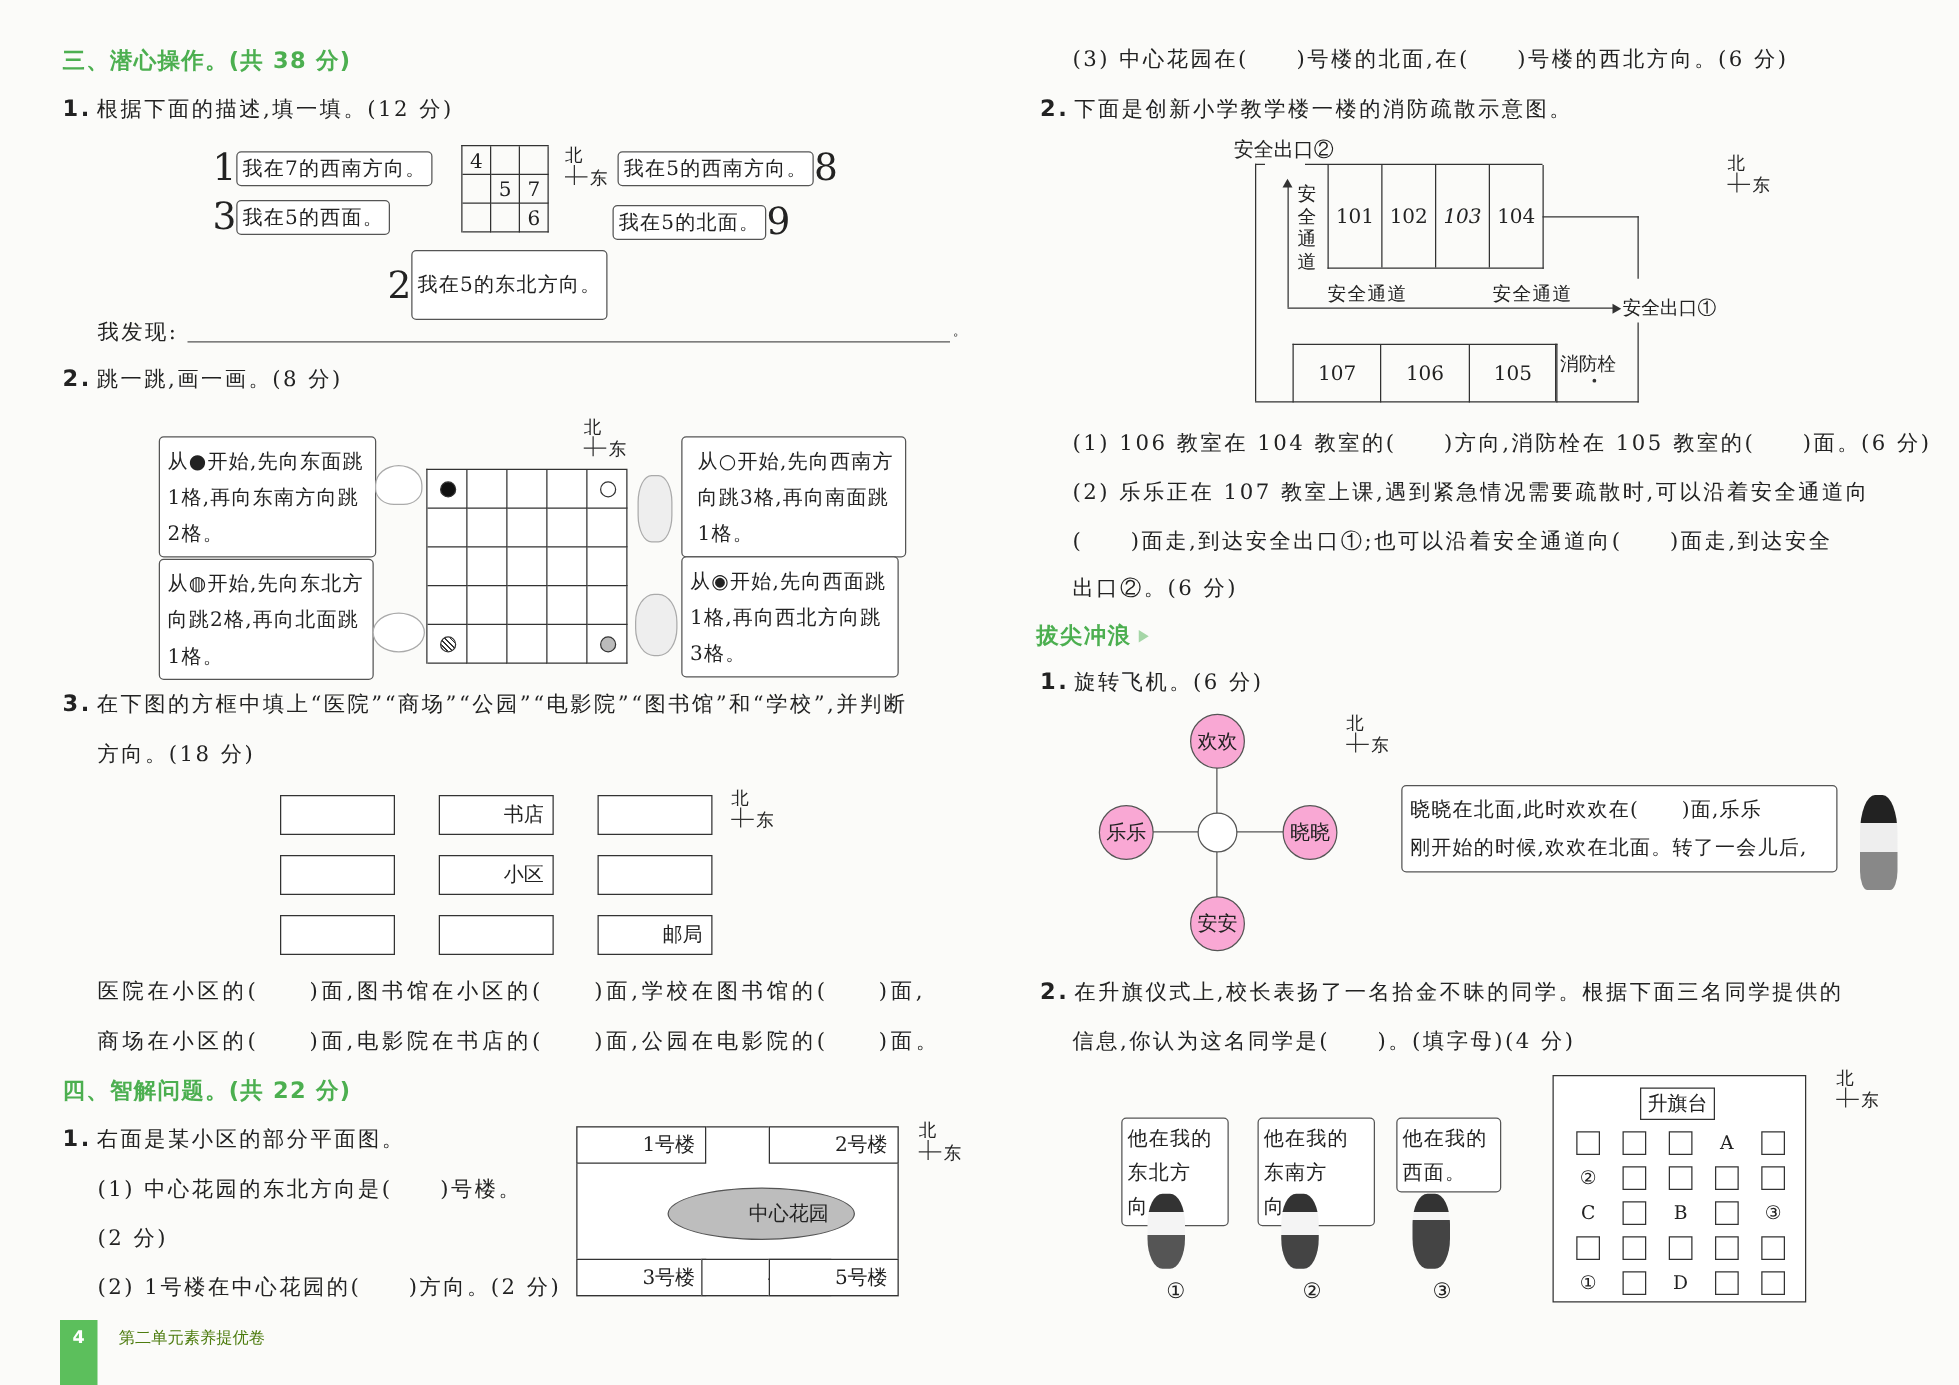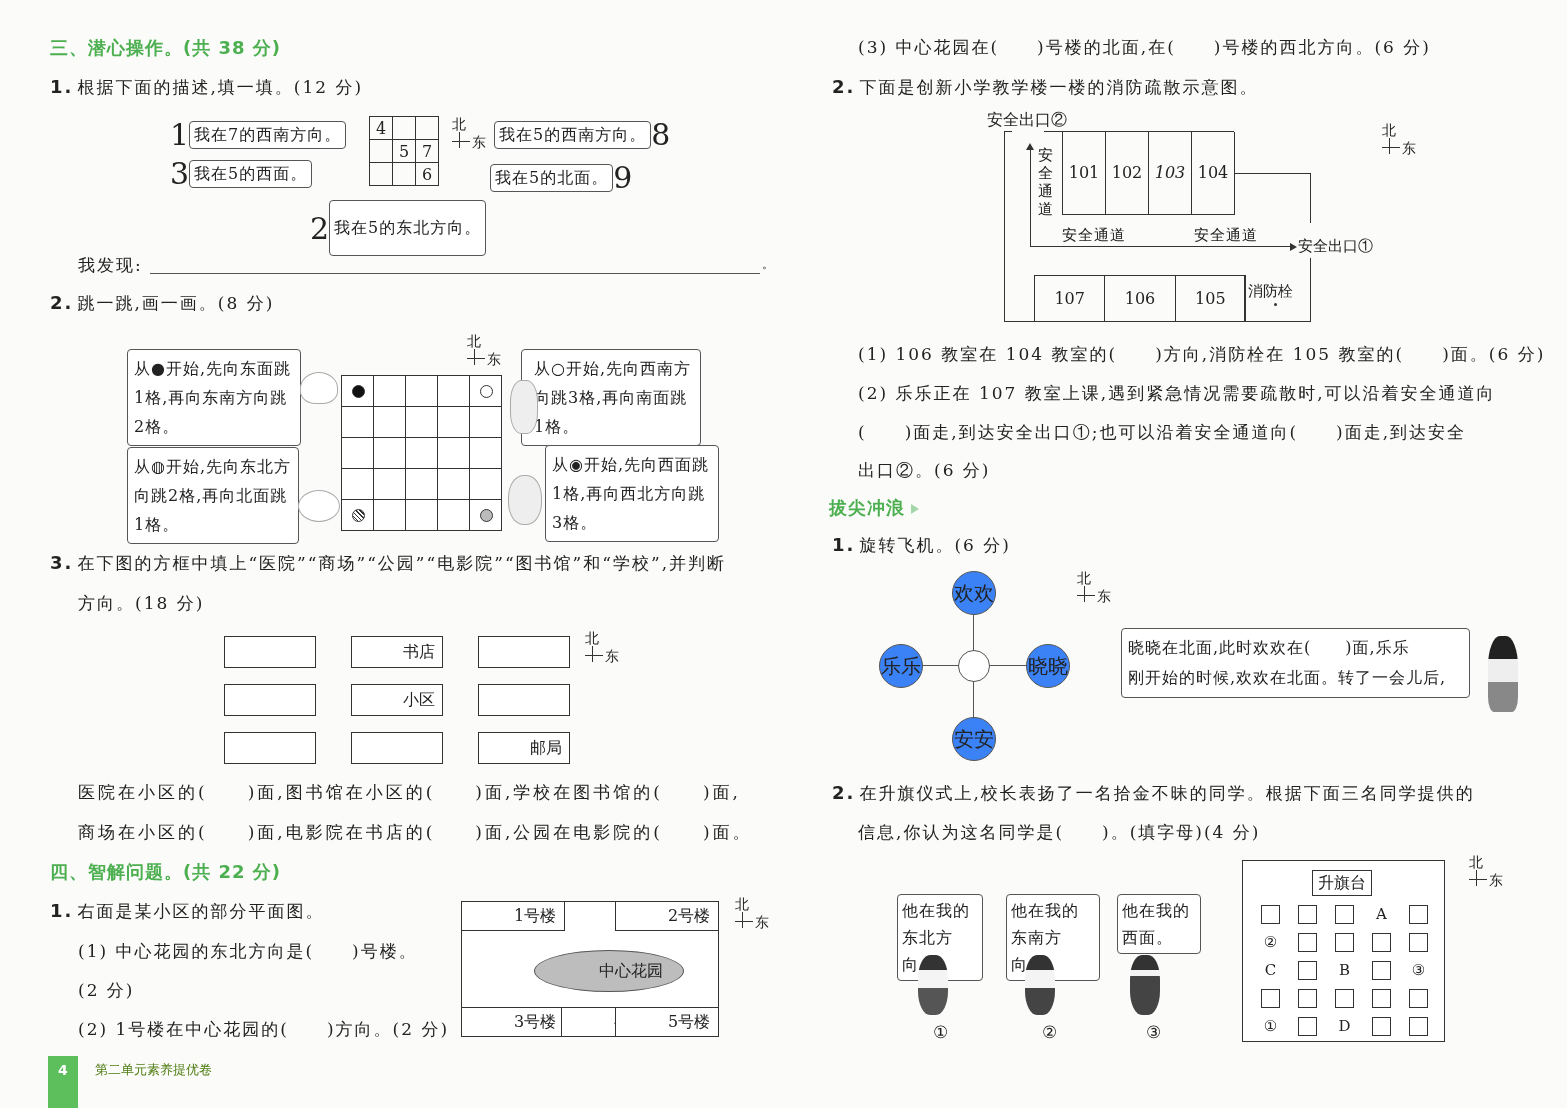--- a/index.html
+++ b/index.html
@@ -17,21 +17,21 @@
   .compass .e { position:absolute; left:22px; top:16px; font-size:14px; }
   .compass .v { position:absolute; left:9px; top:14px; width:1px; height:16px; background:#333; }
   .compass .h { position:absolute; left:2px; top:23px; width:18px; height:1px; background:#333; }
   .grid3 { display:grid; grid-template-columns:repeat(3,23px); grid-template-rows:repeat(3,23px); border-left:1px solid #333; border-top:1px solid #333; }
   .grid3 div { border-right:1px solid #333; border-bottom:1px solid #333; font-size:16px; text-align:center; line-height:23px; }
   .grid5 { display:grid; grid-template-columns:repeat(5,32px); grid-template-rows:repeat(5,31px); border-left:1px solid #333; border-top:1px solid #333; background:#fff; }
   .grid5 div { border-right:1px solid #333; border-bottom:1px solid #333; position:relative; }
   .dot { position:absolute; left:10px; top:9px; width:11px; height:11px; border-radius:50%; border:1px solid #333; }
   .mapbox { font-size:16px; text-align:center; line-height:30px;padding-left:44px; }
   .room { border-right:1px solid #333; text-align:center; font-size:16px; }
-  .circ { position:absolute; width:42px; height:42px; border-radius:50%; background:#3b82f6; border:1px solid #555; font-size:20px; text-align:center; line-height:42px; }
+  .circ { position:absolute; width:42px; height:42px; border-radius:50%; background:#f9a8d4; border:1px solid #555; font-size:16px; text-align:center; line-height:42px; }
   .seat { width:17px; height:17px; border:1px solid #333; margin:auto; }
   .seatcell { width:37px; height:28px; display:flex; align-items:center; justify-content:center; font-size:15px; }
   .footer-tab { background:#5cbf5c; color:#fff; font-family:"DejaVu Sans","Liberation Sans",sans-serif; font-weight:bold; font-size:14px; }
   .kid { width:30px; height:60px; }
   .underline-blank { border-bottom:1px solid #555; }
 </style>
 </head>
 <body>
 
 <div class="abs sec" style="left:50px;top:36px;">三、潜心操作。(共 38 分)</div>
@@ -90,21 +90,21 @@
 
 <div class="abs compass" style="left:465px;top:335px;">
   <span class="n">北</span>
     <span class="v"></span>
     <span class="h"></span>
     <span class="e">东</span>
 </div>
 
 <div class="abs bubble" style="left:127px;top:349px;width:160px;">从●开始,先向东面跳1格,再向东南方向跳2格。</div>
 <div class="abs bubble" style="left:127px;top:447px;width:158px;">从◍开始,先向东北方向跳2格,再向北面跳1格。</div>
-<div class="abs bubble" style="left:521px;top:349px;width:160px;padding-left:12px;">从○开始,先向西南方向跳3格,再向南面跳1格。</div>
+<div class="abs bubble" style="left:545px;top:349px;width:160px;padding-left:12px;">从○开始,先向西南方向跳3格,再向南面跳1格。</div>
 <div class="abs bubble" style="left:545px;top:445px;width:160px;">从◉开始,先向西面跳1格,再向西北方向跳3格。</div>
 
 <div class="abs" style="left:300px;top:372px;width:36px;height:30px;border:1px solid #aaa;border-radius:50% 50% 40% 40%;background:#fff;"></div>
 <div class="abs" style="left:298px;top:490px;width:40px;height:30px;border:1px solid #aaa;border-radius:50%;background:#fff;"></div>
 <div class="abs" style="left:510px;top:380px;width:26px;height:52px;border:1px solid #aaa;border-radius:40%;background:#eee;"></div>
 <div class="abs" style="left:508px;top:475px;width:32px;height:48px;border:1px solid #aaa;border-radius:45%;background:#eee;"></div>
 
 <div class="abs grid5" style="left:341px;top:375px;">
   <div>
       <span class="dot" style="background:#111;"></span>

